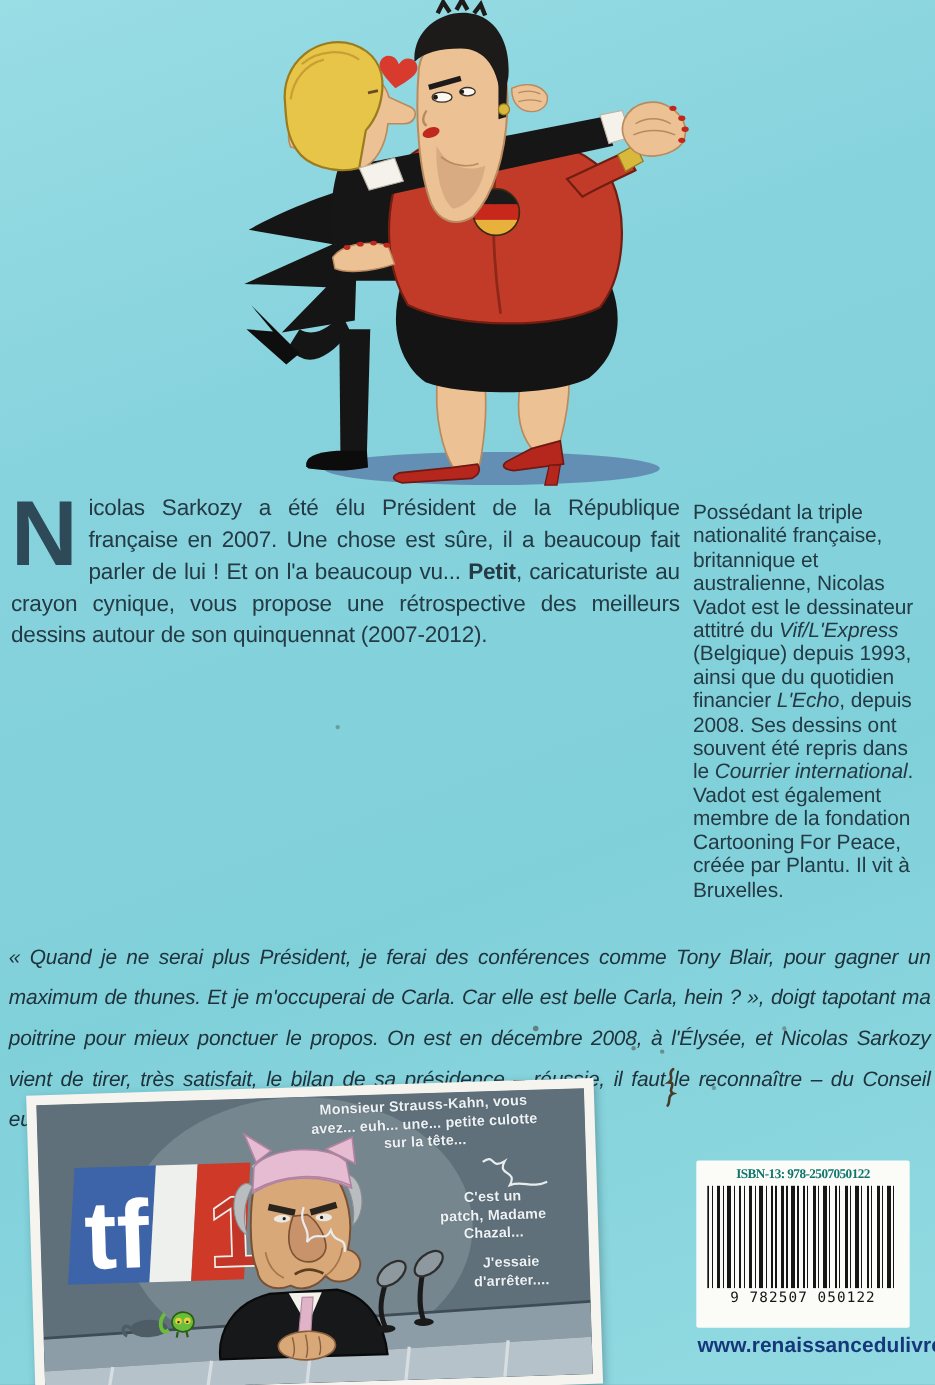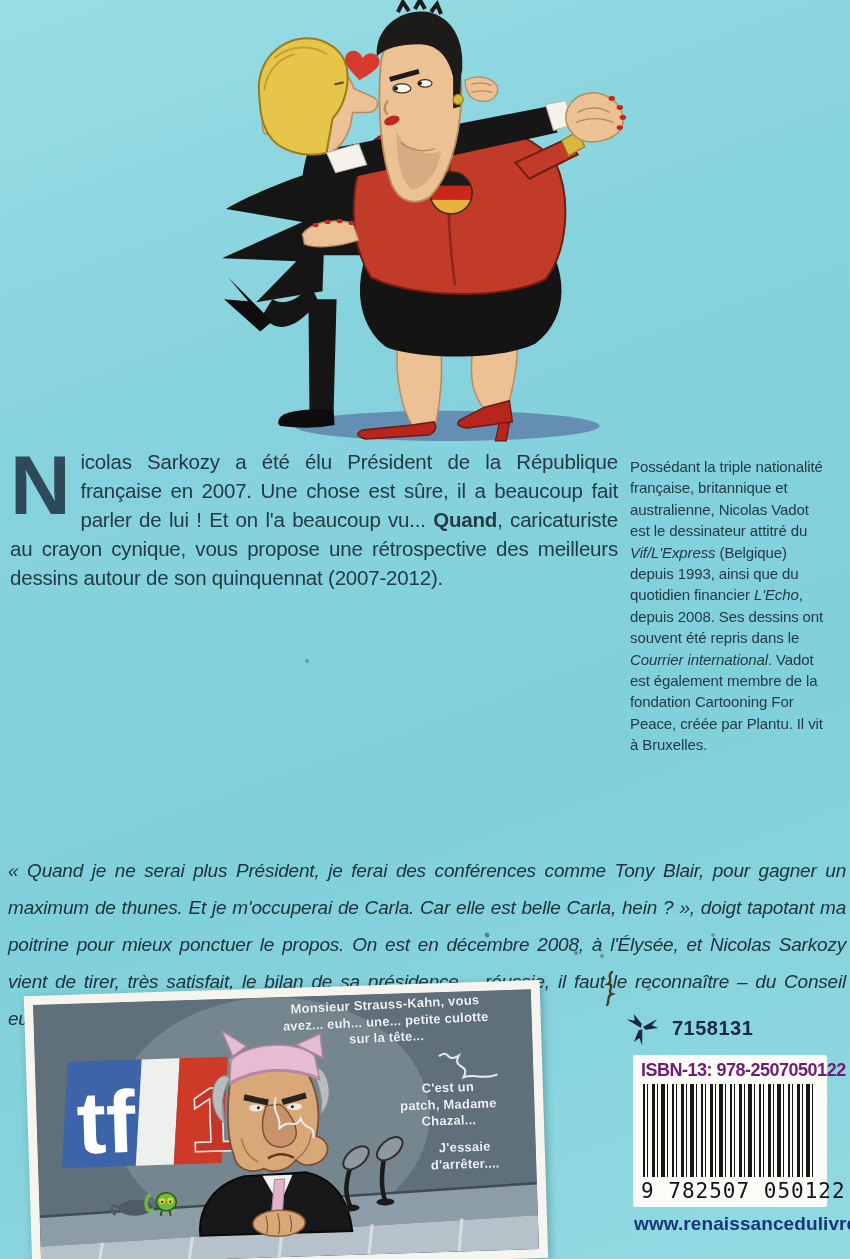--- a/index.html
+++ b/index.html
@@ -18,21 +18,21 @@
   
   .synopsis{position:absolute;left:10px;top:447px;width:608px;color:var(--text);
     font-size:20.5px;line-height:29px;letter-spacing:-0.2px;text-align:justify}
   .synopsis p{margin-bottom:1px}
   .dropcap{float:left;font-weight:bold;font-size:84px;line-height:.82;
     color:var(--dropcap);margin:4px 10px 0 0}
   .b{font-weight:bold}
   .it{font-style:italic}
   
   .bio{position:absolute;left:630px;top:456px;width:202px;color:var(--text);
-    font-size:15px;line-height:21.4px;letter-spacing:-0.1px}
+    font-size:19px;line-height:21.4px;letter-spacing:-0.1px}
   
   .quote{position:absolute;left:8px;top:852px;width:838px;color:#20333c;
     font-size:19px;line-height:37px;font-style:italic;letter-spacing:-0.2px;
     text-align:justify;padding-bottom:2px}
   .quote .attr{position:absolute;right:4px;bottom:0;font-style:normal;
     font-weight:bold;font-size:13.5px;letter-spacing:.2px;color:#1e313a}
   .quote .attr .src{font-style:italic}
   
   .cartoon{position:absolute;left:28px;top:988px;width:516px;height:278px;
     background:#f6f4ef;padding:9px;transform:rotate(-1.8deg);
@@ -44,28 +44,28 @@
     line-height:16.5px;text-align:center;white-space:pre-line;letter-spacing:.2px;
     text-shadow:0 0 1px rgba(40,55,60,.6)}
   .bubble1{left:228px;top:3px;width:248px;transform:rotate(-1deg)}
   .bubble2{left:352px;top:88px;width:120px}
   .bubble3{left:372px;top:148px;width:110px}
   
   .pub-row{position:absolute;left:624px;top:1010px;display:flex;align-items:center;gap:12px}
   .pub-code{font-weight:bold;font-size:20px;color:var(--navy);letter-spacing:.5px}
   .isbn-box{position:absolute;left:633px;top:1055px;width:194px;height:152px;
     background:#fbfbf7;border-radius:2px;padding:5px 8px 4px;text-align:center}
-  .isbn-label{font-family:Liberation Sans, sans-serif;font-weight:bold;
-    font-size:18px;color:#701a75;letter-spacing:-0.5px;white-space:nowrap}
+  .isbn-label{font-family:Liberation Serif, serif;font-weight:bold;
+    font-size:12px;color:#0f766e;letter-spacing:-0.5px;white-space:nowrap}
   .bars{margin:3px 2px 2px;height:93px;
     background:repeating-linear-gradient(90deg,
       #161616 0 2px,transparent 2px 4px,#161616 4px 5px,transparent 5px 9px,
       #161616 9px 12px,transparent 12px 14px,#161616 14px 15px,transparent 15px 18px,
       #161616 18px 22px,transparent 22px 24px,#161616 24px 25px,transparent 25px 29px)}
-  .isbn-digits{font-family:"DejaVu Sans Mono",monospace;font-size:21px;
+  .isbn-digits{font-family:"DejaVu Sans Mono",monospace;font-size:13px;
     color:#141414;letter-spacing:1px;white-space:nowrap}
   .website{position:absolute;left:634px;top:1213px;width:204px;font-weight:bold;
     font-size:19px;color:var(--website);letter-spacing:.1px}
   
   .smudge{position:absolute;left:598px;top:968px}
   .specks{position:absolute;left:0;top:0;width:2px;height:2px;border-radius:50%;
     background:transparent;
     box-shadow:486px 934px 0 1.5px rgba(70,60,45,.55),575px 952px 0 1px rgba(70,60,45,.5),
       601px 955px 0 1px rgba(70,60,45,.45),712px 934px 0 1px rgba(70,60,45,.4),
       648px 988px 0 1px rgba(70,60,45,.4),306px 660px 0 1px rgba(70,60,45,.35)}
@@ -162,21 +162,21 @@
 
     <g>
       <path d="M250,80 C262,74 276,76 282,86 C284,94 278,101 268,101 C258,101 250,94 250,80 Z" fill="var(--skin)" stroke="#b98a5d" stroke-width="1.3"></path>
       <path d="M256,84 C262,82 270,82 276,85 M256,92 C263,90 271,90 277,92" stroke="#b98a5d" stroke-width="1.2" fill="none"></path>
     </g>
 
     <path d="M147,58 C143,49 132,50 130,58 C128,65 137,72 147,80 C157,72 166,65 164,58 C162,50 151,49 147,58 Z" fill="var(--heart)" transform="rotate(8 147 64)"></path>
   </svg>
 
   <div class="synopsis">
-    <p><span class="dropcap">N</span><span>icolas Sarkozy a été élu Président de la République française en 2007. Une chose est sûre, il a beaucoup fait parler de lui ! Et on l'a beaucoup vu... </span><span class="b">Quand</span><span>, caricaturiste au crayon cynique, vous propose une rétrospective des meilleurs dessins autour de son quinquennat (2007-2012).</span></p>
+    <p><span class="dropcap">N</span><span>icolas Sarkozy a été élu Président de la République française en 2007. Une chose est sûre, il a beaucoup fait parler de lui ! Et on l'a beaucoup vu... </span><span class="b">Petit</span><span>, caricaturiste au crayon cynique, vous propose une rétrospective des meilleurs dessins autour de son quinquennat (2007-2012).</span></p>
   </div>
 
   <div class="bio">
     <span>Possédant la triple nationalité française, britannique et australienne, Nicolas Vadot est le dessinateur attitré du </span><span class="it">Vif/L'Express</span><span> (Belgique) depuis 1993, ainsi que du quotidien financier </span><span class="it">L'Echo</span><span>, depuis 2008. Ses dessins ont souvent été repris dans le </span><span class="it">Courrier international</span><span>. Vadot est également membre de la fondation Cartooning For Peace, créée par Plantu. Il vit à Bruxelles.</span>
   </div>
 
   <div class="quote">
     <span>« Quand je ne serai plus Président, je ferai des conférences comme Tony Blair, pour gagner un maximum de thunes. Et je m'occuperai de Carla. Car elle est belle Carla, hein ? », doigt tapotant ma poitrine pour mieux ponctuer le propos. On est en décembre 2008, à l'Élysée, et Nicolas Sarkozy vient de tirer, très satisfait, le bilan de sa présidence – réussie, il faut le reconnaître – du Conseil européen.</span>
   </div>
 
@@ -256,30 +256,20 @@
 avez... euh... une... petite culotte
 sur la tête...</div>
       <div class="bubble bubble2">C'est un
 patch, Madame
 Chazal...</div>
       <div class="bubble bubble3">J'essaie
 d'arrêter....</div>
     </div>
   </div>
 
-  <div class="pub-row">
-    <svg width="36" height="36" viewBox="0 0 40 40">
-      <g fill="var(--navy)">
-        <path d="M21,19 L37,10 L31,17 L38,20 L24,22 Z"></path>
-        <path d="M21,19 L37,10 L31,17 L38,20 L24,22 Z" transform="rotate(120 20 20)"></path>
-        <path d="M21,19 L37,10 L31,17 L38,20 L24,22 Z" transform="rotate(240 20 20)"></path>
-      </g>
-    </svg>
-    <span class="pub-code">7158131</span>
-  </div>
 
   <div class="isbn-box">
     <div class="isbn-label">ISBN-13: 978-2507050122</div>
     <div class="bars"></div>
     <div class="isbn-digits">9 782507 050122</div>
   </div>
 
   <div class="website">www.renaissancedulivre.be</div>
 
   <svg class="smudge" width="24" height="40" viewBox="0 0 24 40">

